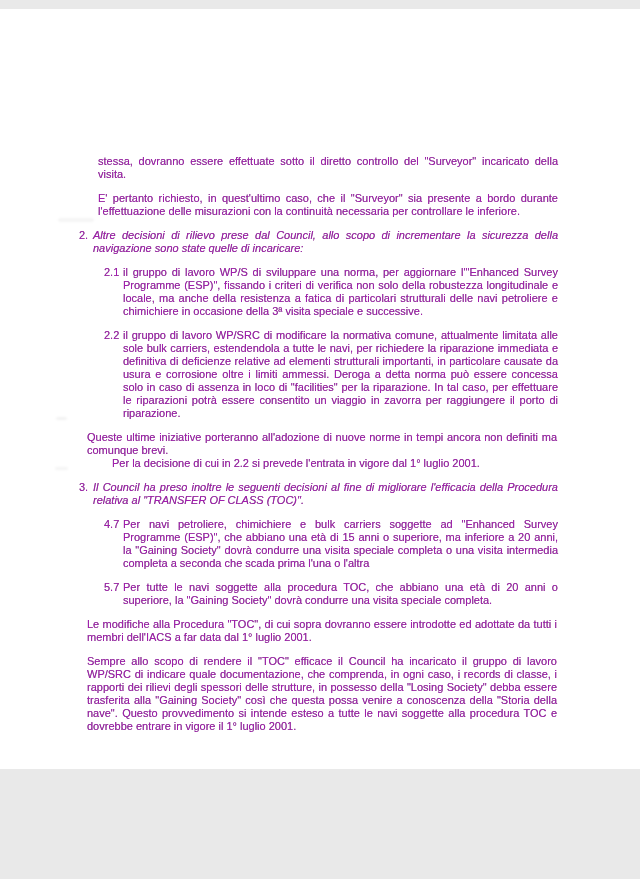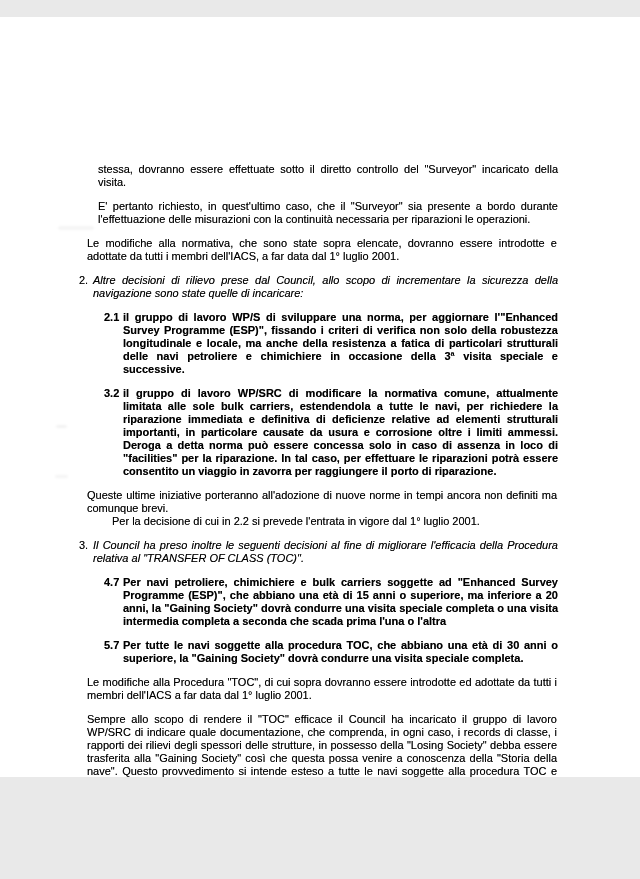--- a/index.html
+++ b/index.html
@@ -1,24 +1,24 @@
 <!DOCTYPE html>
 <html><head>
 <meta charset="utf-8">
 <style>
   html, body { margin: 0; padding: 0; background: #e9e9e9; }
   .page {
     position: relative;
     width: 640px;
     height: 760px;
-    margin: 17px auto;
+    margin: 9px auto;
     background: #ffffff;
     overflow: hidden;
     font-family: "Liberation Sans", sans-serif;
-    color: #000000;
+    color: #a21caf;
   }
   .doc {
     position: absolute;
     top: 146px;
     left: 0;
     width: 640px;
     font-size: 11px;
     line-height: 13px;
     text-align: justify;
     text-shadow: 0 0 0.6px rgba(20,20,20,0.55);
@@ -30,21 +30,21 @@
 
   
   .p-main { margin-left: 87px; width: 470px; }
 
   
   .item { margin-left: 79px; width: 479px; display: flex; }
   .item .num { flex: 0 0 14px; text-align: left; }
   .item .itext { flex: 1 1 auto; text-align: justify; font-style: italic; }
 
   
-  .subitem { margin-left: 104px; width: 454px; display: flex; font-weight: bold; }
+  .subitem { margin-left: 104px; width: 454px; display: flex; }
   .subitem .num { flex: 0 0 19px; text-align: left; }
   .subitem .itext { flex: 1 1 auto; text-align: justify; }
 
   
   .artifact { position: absolute; pointer-events: none; }
   .art-left-smudge-1 { top: 209px; left: 58px; width: 36px; height: 4px;
     background: rgba(0,0,0,0.04); filter: blur(1.2px); border-radius: 2px; }
   .art-left-tick-1 { top: 408px; left: 56px; width: 11px; height: 3px;
     background: rgba(0,0,0,0.05); filter: blur(1px); border-radius: 2px; }
   .art-left-tick-2 { top: 458px; left: 55px; width: 13px; height: 3px;
@@ -63,36 +63,35 @@
 </style>
 </head>
 <body>
 
 <div class="page">
 
   <div class="doc">
 
     <p class="block p-deep">stessa,  dovranno essere effettuate sotto il diretto controllo del "Surveyor" incaricato della visita.</p>
 
-    <p class="block p-deep">E' pertanto richiesto, in quest'ultimo caso, che il "Surveyor" sia presente a bordo durante l'effettuazione delle misurazioni con la continuità necessaria per riparazioni le operazioni.</p>
+    <p class="block p-deep">E' pertanto richiesto, in quest'ultimo caso, che il "Surveyor" sia presente a bordo durante l'effettuazione delle misurazioni con la continuità necessaria per controllare le inferiore.</p>
 
-    <p class="block p-main">Le modifiche alla normativa, che sono state sopra elencate, dovranno essere introdotte e adottate da tutti i membri dell'IACS, a far data dal 1° luglio 2001.</p>
 
     <div class="block item">
       <span class="num">2.</span>
       <span class="itext">Altre decisioni di rilievo prese dal Council, allo scopo di incrementare la sicurezza della navigazione sono state quelle di incaricare:</span>
     </div>
 
     <div class="block subitem">
       <span class="num">2.1</span>
       <span class="itext">il gruppo di lavoro WP/S di sviluppare una norma, per aggiornare l'"Enhanced Survey Programme (ESP)", fissando i criteri di verifica non solo della robustezza longitudinale e locale, ma anche della resistenza a fatica di particolari strutturali delle navi petroliere e chimichiere in occasione della 3ª visita speciale e successive.</span>
     </div>
 
     <div class="block subitem">
-      <span class="num">3.2</span>
+      <span class="num">2.2</span>
       <span class="itext">
         <span>il gruppo di lavoro WP/SRC di modificare la normativa comune, attualmente limitata alle sole bulk carriers, estendendola a tutte le navi, per richiedere la riparazione immediata e definitiva di deficienze relative ad elementi strutturali importanti, in particolare causate da usura e corrosione oltre i limiti ammessi.</span>
         <span>Deroga a detta norma può essere concessa solo in caso di assenza in loco di "facilities" per la riparazione. In tal caso, per effettuare le riparazioni potrà essere consentito un viaggio in zavorra per raggiungere il porto di riparazione.</span>
       </span>
     </div>
 
     <div class="block p-main">
       <span>Queste ultime iniziative porteranno all'adozione di nuove norme in tempi ancora non definiti ma comunque brevi.</span>
       <span style="display:block;padding-left:25px;">Per la decisione di cui in 2.2 si prevede l'entrata in vigore dal 1° luglio 2001.</span>
     </div>
@@ -102,21 +101,21 @@
       <span class="itext">Il Council ha preso inoltre le seguenti decisioni al fine di  migliorare l'efficacia della Procedura relativa al "TRANSFER OF CLASS (TOC)".</span>
     </div>
 
     <div class="block subitem">
       <span class="num">4.7</span>
       <span class="itext">Per  navi petroliere, chimichiere e bulk carriers soggette ad "Enhanced Survey Programme (ESP)", che abbiano una età di 15 anni o superiore, ma inferiore a 20 anni, la "Gaining Society" dovrà condurre una visita speciale completa o una visita intermedia completa a seconda che scada prima l'una o l'altra</span>
     </div>
 
     <div class="block subitem">
       <span class="num">5.7</span>
-      <span class="itext">Per tutte le navi soggette alla procedura TOC, che abbiano una età di 30 anni o superiore, la "Gaining Society" dovrà condurre una visita speciale completa.</span>
+      <span class="itext">Per tutte le navi soggette alla procedura TOC, che abbiano una età di 20 anni o superiore, la "Gaining Society" dovrà condurre una visita speciale completa.</span>
     </div>
 
     <p class="block p-main">Le modifiche alla Procedura "TOC", di cui sopra dovranno essere introdotte ed adottate da tutti i membri dell'IACS a far data dal 1° luglio 2001.</p>
 
     <p class="block p-main">Sempre allo scopo di rendere il "TOC" efficace il Council ha incaricato il gruppo di lavoro WP/SRC di  indicare quale documentazione, che comprenda, in ogni caso, i records di classe, i rapporti dei rilievi degli spessori delle strutture, in possesso della "Losing Society" debba essere trasferita alla "Gaining Society" così che questa possa venire a conoscenza della "Storia della nave". Questo provvedimento si intende esteso a tutte le navi soggette alla procedura TOC e dovrebbe entrare in vigore il 1° luglio 2001.</p>
 
   </div>
 
   <div class="artifact art-left-smudge-1"></div>
   <div class="artifact art-left-tick-1"></div>

